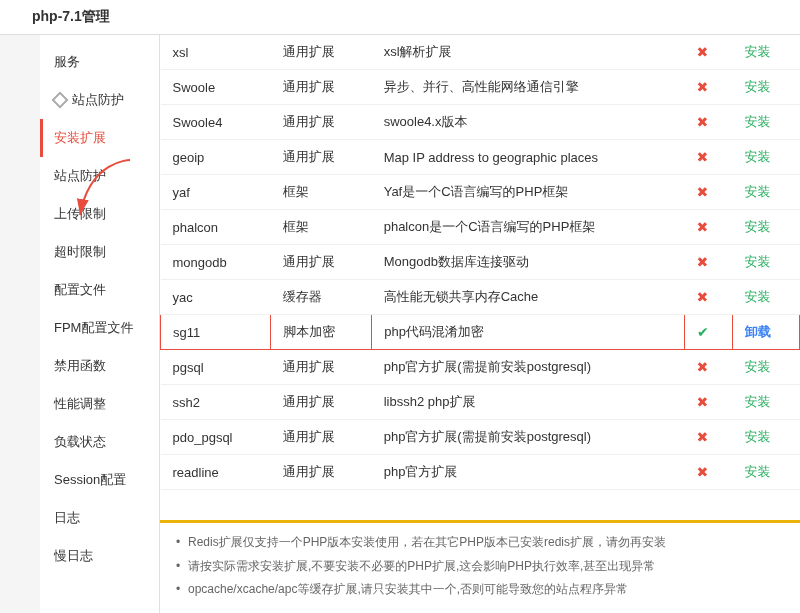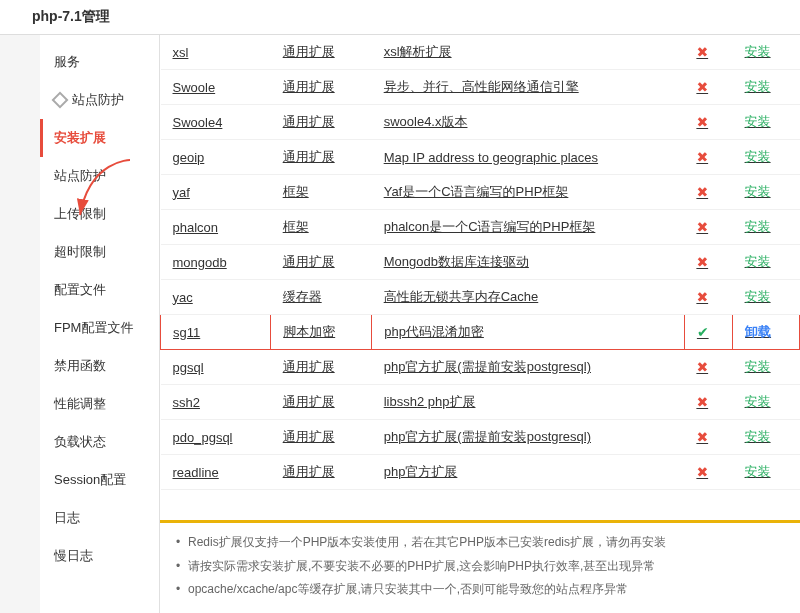--- a/index.html
+++ b/index.html
@@ -5,28 +5,28 @@
     * { margin: 0; padding: 0; box-sizing: border-box; }
     body { font-family: "Microsoft YaHei", "SimHei", sans-serif; font-size: 13px; background: #f5f5f5; color: #333; width: 800px; height: 613px; overflow: hidden; display: flex; flex-direction: column; }
 
     .header { background: #fff; padding: 8px 32px; border-bottom: 1px solid #ddd; font-size: 14px; font-weight: bold; color: #333; }
 
     .main-layout { display: flex; flex: 1; overflow: hidden; padding-left: 40px; }
 
     .sidebar { width: 120px; background: #fff; border-right: 1px solid #e0e0e0; display: flex; flex-direction: column; padding-top: 8px; overflow-y: auto; flex-shrink: 0; }
 
     .sidebar-item { padding: 10px 14px; cursor: pointer; font-size: 13px; color: #333; position: relative; display: flex; align-items: center; gap: 6px; }
-    .sidebar-item.active { color: #e74c3c; font-weight: bold; }
+    .sidebar-item.active { color: #e74c3c; font-weight: normal; }
     .sidebar-item.active::before { content: ''; position: absolute; left: 0; top: 0; bottom: 0; width: 3px; background: #e74c3c; }
 
     .sidebar-diamond { display: inline-block; width: 12px; height: 12px; background: #fff; border: 2px solid #aaa; transform: rotate(45deg); flex-shrink: 0; }
 
     .content-area { flex: 1; overflow: hidden; display: flex; flex-direction: column; background: #fff; }
 
-    .table-container { flex: 1; overflow-y: auto; text-decoration: underline; }
+    .table-container { flex: 1; overflow-y: auto; }
 
     table { width: 100%; border-collapse: collapse; }
     td { padding: 8px 12px; border-bottom: 1px solid #f0f0f0; vertical-align: middle; }
 
     .highlighted-row td { border: 1.5px solid #e74c3c; background: #fff; }
     .highlighted-row td:first-child { border-left: 1.5px solid #e74c3c; }
     .highlighted-row td:last-child { border-right: 1.5px solid #e74c3c; }
 
     .install-btn { color: #27ae60; cursor: pointer; font-size: 13px; }
     .uninstall-btn { color: #3b82f6; cursor: pointer; font-size: 13px; font-weight: bold; }

